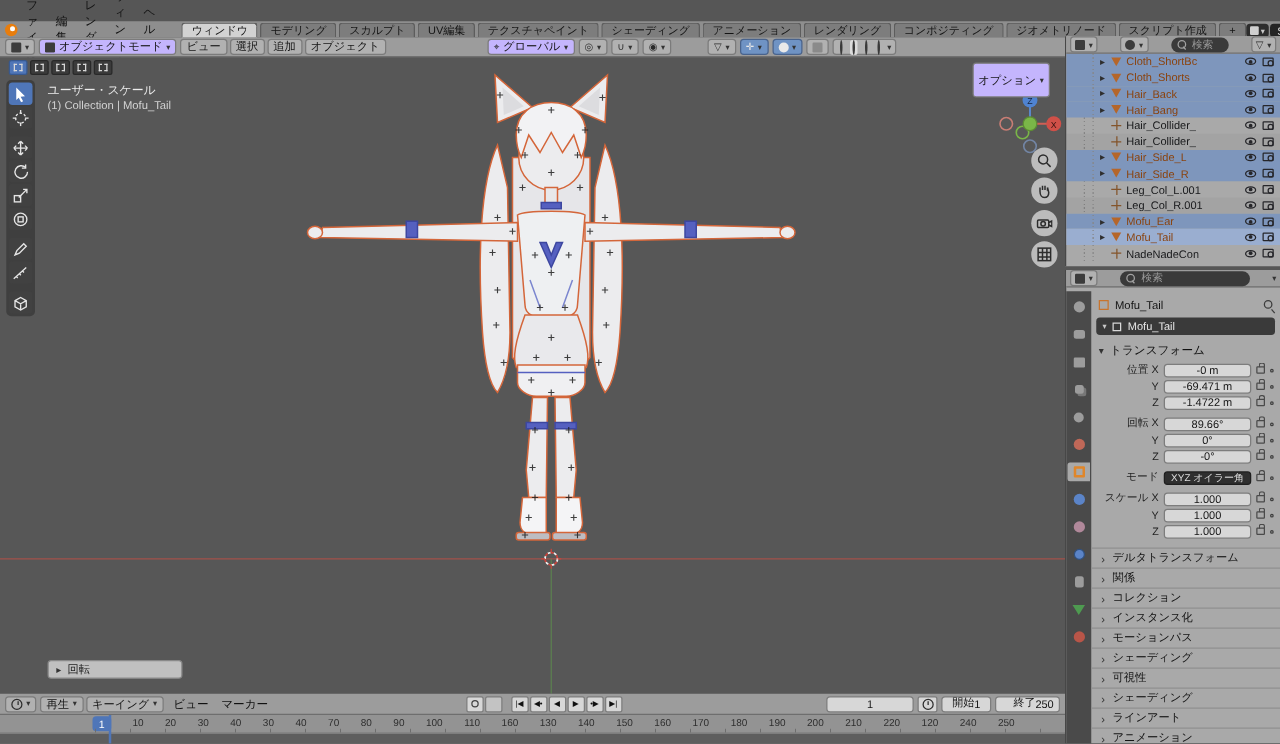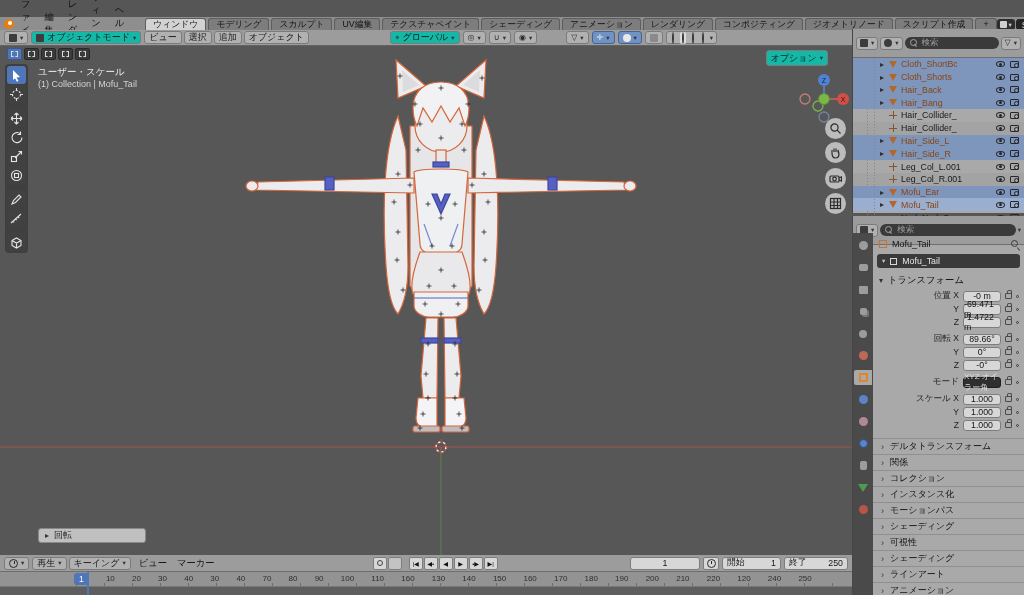--- a/index.html
+++ b/index.html
@@ -31,21 +31,21 @@
              color:#dedede;font-size:8.8px;min-width:58px}
   .mini-ic{width:7px;height:7px;background:#cfcfcf;border-radius:1px}
   .car{font-size:6.5px;color:#c9c9c9}
   .car.d{color:#333}
 
   
   .vheader{left:0;top:30px;width:852px;height:16px;background:#9c9c9c;border-bottom:1px solid #626262;
            display:flex;align-items:center;padding:0 4px;gap:3px}
   .chip{height:13px;background:#b1b1b1;border:1px solid #7b7b7b;border-radius:3px;display:inline-flex;
         align-items:center;padding:0 4px;font-size:9px;gap:3px;color:#161616;white-space:nowrap}
-  .chip.light{background:#14b8a6}
+  .chip.light{background:#c4b5fd}
   .chip.blue{background:#6f93c4;border-color:#49638c}
   .glyph{font-size:8px;color:#2a2a2a;line-height:1}
   .glyph.w{color:#e8e8e8}
   .sq-ic{width:8px;height:8px;background:#3c3c3c;border-radius:1px}
   .sq-ic.w{background:#e9e9e9}
   .shadepill{height:13px;background:#b1b1b1;border:1px solid #7b7b7b;border-radius:3px;display:inline-flex;
              align-items:center;padding:0 3px;gap:4px}
   .shade{width:9px;height:9px;border-radius:50%;border:1px solid #3a3a3a}
   .shade.solid{background:#e3e3e3}
   .shade.mat{background:linear-gradient(135deg,#8fb0dd 50%,#d8d8d8 50%)}
@@ -61,21 +61,21 @@
   .ts-chip{width:15px;height:12px;background:#3b3b3b;border:1px solid #292929;border-radius:2px;
            display:flex;align-items:center;justify-content:center}
   .ts-chip.active{background:#4f76b8;border-color:#38598f}
   .ts-g{width:7px;height:6px;border:1px dashed #d8d8d8}
   .toolbar{left:5px;top:18px;width:23px;background:rgba(58,58,58,.8);border-radius:4px;padding:2px 0;
            display:flex;flex-direction:column;align-items:center;gap:1px}
   .tbtn{width:19px;height:18px;border-radius:3px;background:#414141;display:flex;align-items:center;justify-content:center}
   .tbtn.active{background:#4f76b8}
   .tbtn svg{stroke:#e4e4e4;fill:none;stroke-width:1.1px}
   .tgap{height:4px}
-  .optbtn{right:24px;top:4px;height:16px}
+  .optbtn{right:12px;top:4px;height:28px}
   .navbtn{width:21px;height:21px;border-radius:50%;background:rgba(203,203,203,.88);display:flex;
           align-items:center;justify-content:center;right:6px}
   .navbtn svg{stroke:#2c2c2c;fill:none;stroke-width:1.2px}
   .opanel{left:38px;top:482px;width:108px;height:15px;background:rgba(198,198,198,.95);border:1px solid #898989;
           border-radius:3px;font-size:9px;display:flex;align-items:center;padding:0 6px;color:#1f1f1f}
   .opanel::before{content:"▸";font-size:8px;margin-right:5px;color:#333}
 
   
   .timeline{left:0;top:555px;width:852px;height:40px;background:#9c9c9c}
   .tl-header{height:17px;display:flex;align-items:center;gap:3px;padding:0 4px;border-bottom:1px solid #6e6e6e}
@@ -90,22 +90,22 @@
   .tl-content{height:8px;background:#5e5e5e}
   .field{background:#d7d7d7;border:1px solid #7d7d7d;border-radius:3px;font-size:8.8px;display:flex;
          align-items:center;justify-content:center;color:#151515;height:13px}
   .tbt{width:14px;height:13px;background:#d7d7d7;border:1px solid #7d7d7d;border-radius:2px;display:flex;
        align-items:center;justify-content:center;font-size:6.2px;color:#101010}
   .clockic{width:9px;height:9px;border:1px solid #2c2c2c;border-radius:50%;position:relative}
   .clockic::after{content:"";position:absolute;left:3.5px;top:1.5px;width:1px;height:3px;background:#2c2c2c}
 
   
   .outliner{left:852px;top:29px;width:172px;height:184px;background:#a9a9a9;border-left:1px solid #474747}
-  .p-header{height:29px;background:#9c9c9c;border-bottom:1px solid #6f6f6f;display:flex;align-items:center;
-            gap:2px;padding:0 3px}
+  .p-header{height:14px;background:#9c9c9c;border-bottom:1px solid #6f6f6f;display:flex;align-items:center;
+            gap:18px;padding:0 3px}
   .searchbox{flex:1;height:12px;background:#3a3a3a;border-radius:6px;display:flex;align-items:center;padding:0 5px;gap:4px}
   .ph{font-size:8.5px;color:#9a9a9a}
   .lens{width:8px;height:8px;position:relative;flex:none}
   .lens::before{content:"";position:absolute;width:5px;height:5px;border:1px solid #a3a3a3;border-radius:50%}
   .lens::after{content:"";position:absolute;width:3px;height:1px;background:#a3a3a3;transform:rotate(45deg);left:4px;top:6px}
   .o-rows{position:relative;height:166px;overflow:hidden}
   .o-rows::before,.o-rows::after{content:"";position:absolute;top:0;bottom:0;width:1px;
         background:repeating-linear-gradient(#858585 0 1px,transparent 1px 3px)}
   .o-rows::before{left:14px}.o-rows::after{left:21px}
   .o-row{height:12.77px;display:flex;align-items:center;padding-left:27px;font-size:8.8px;position:relative}
@@ -152,21 +152,21 @@
   .pin{margin-left:auto;width:7px;height:7px;border:1px solid #3c3c3c;border-radius:50%;position:relative}
   .pin::after{content:"";position:absolute;width:1px;height:4px;background:#3c3c3c;left:5.5px;top:6px;transform:rotate(-40deg)}
   .namebar{position:absolute;top:21px;left:4px;right:4px;height:14px;background:#3a3a3a;border-radius:3px;
            color:#e6e6e6;font-size:8.8px;display:flex;align-items:center;gap:5px;padding:0 5px}
   .tr-title{position:absolute;top:41px;left:6px;font-size:9.3px;color:#101010}
   .tr-title::before{content:"▾";font-size:8px;margin-right:5px;color:#333}
   .t-rows{position:absolute;top:57px;left:0;right:0;padding:0 5px}
   .t-row{display:flex;align-items:center;height:12px;margin-bottom:1px;gap:4px}
   .t-row.mt{margin-top:5px}
   .t-row .lab{flex:1;text-align:right;font-size:8.6px;color:#1e1e1e;white-space:nowrap}
-  .t-row .val{width:38px;height:11px;flex:none}
+  .t-row .val{width:70px;height:11px;flex:none}
   .t-row.mode .val{background:#2f2f2f;color:#dedede;border-color:#1f1f1f;font-size:8px}
   .lockic{width:7px;height:6px;border:1px solid #4a4a4a;border-radius:1px;position:relative;flex:none}
   .lockic::before{content:"";position:absolute;width:3px;height:3px;border:1px solid #4a4a4a;border-bottom:none;
                   border-radius:2px 2px 0 0;left:1px;top:-4px}
   .dotd{width:3px;height:3px;border-radius:50%;border:1px solid #3e3e3e;flex:none}
   .sections{position:absolute;top:205px;left:0;right:0}
   .sec{height:16px;border-top:1px solid #909090;display:flex;align-items:center;padding:0 8px;font-size:9px;color:#131313}
   .sec::before{content:"›";margin-right:6px;color:#333}
 </style>
 </head>
@@ -496,25 +496,25 @@
           <span class="tbt">◀•</span>
           <span class="tbt">◀</span>
           <span class="tbt">▶</span>
           <span class="tbt">•▶</span>
           <span class="tbt">▶|</span>
         </div>
       <span class="field" style="width:70px;margin-left:auto">1</span>
       <span class="tbt" style="width:16px">
           <span class="clockic"></span>
         </span>
-      <span class="field" style="width:59px;justify-content:space-between;padding:0 4px">
+      <span class="field" style="width:40px;justify-content:center;padding:0 4px">
         <span>開始</span>
           <span>1</span>
       </span>
-      <span class="field" style="width:64px;justify-content:space-between;padding:0 4px">
+      <span class="field" style="width:52px;justify-content:flex-end;padding:0 4px">
         <span>終了</span>
           <span>250</span>
       </span>
     </div>
     <div class="tl-ruler">
       <div class="ticks">
 
       <span class="tick current">1</span>
           <span class="tick">10</span>
           <span class="tick">20</span>

